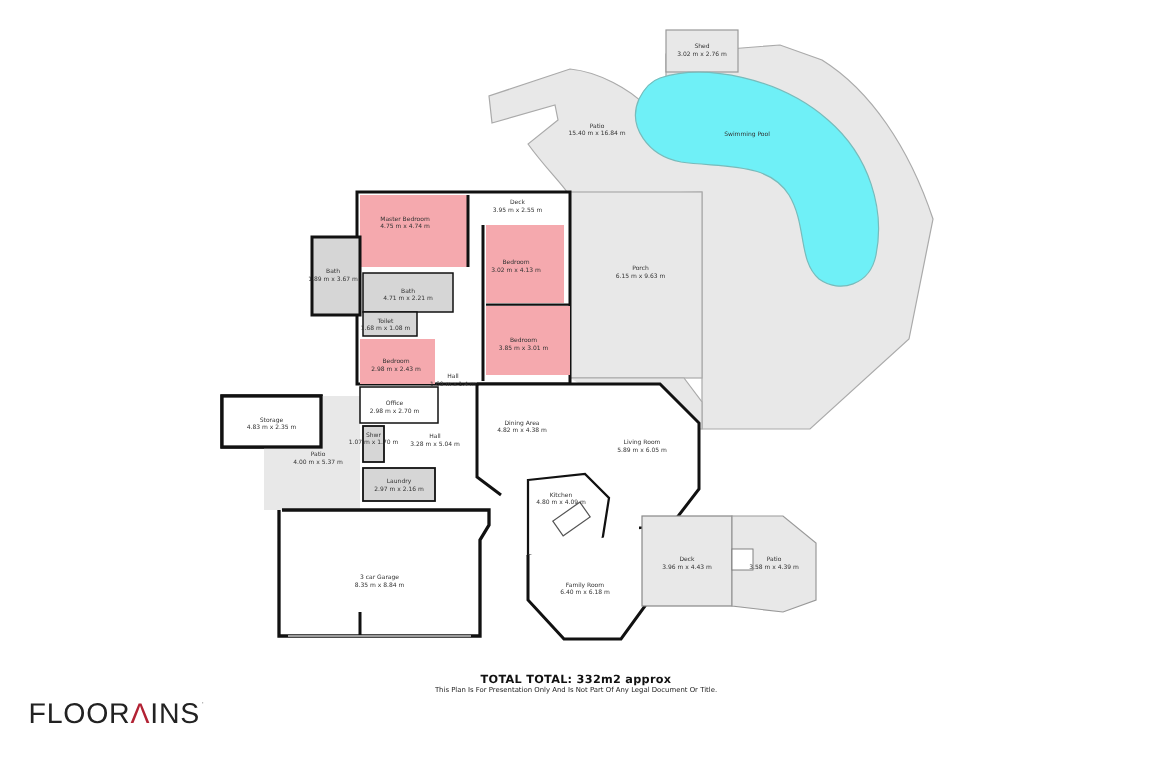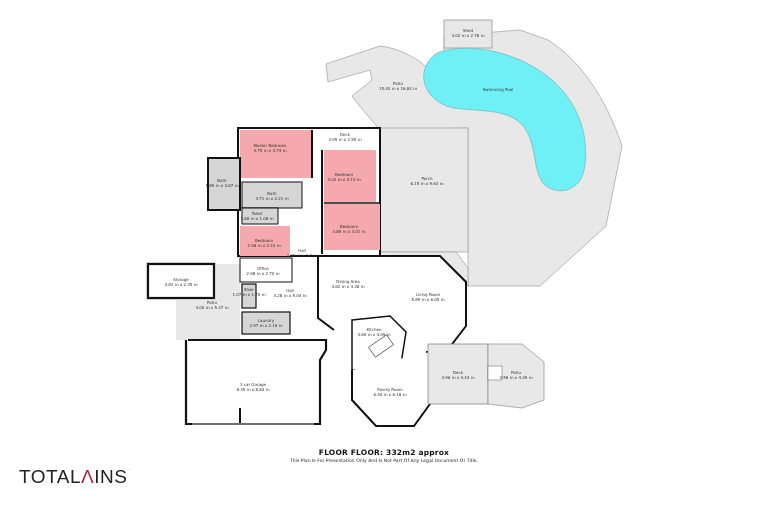--- a/index.html
+++ b/index.html
@@ -87,16 +87,16 @@
 <div class="room-label" style="left:290px;top:293px"><span>Hall</span><span class="dim">3.28 m x 5.04 m</span></div>
 <div class="room-label" style="left:266px;top:323px"><span>Laundry</span><span class="dim">2.97 m x 2.16 m</span></div>
 <div class="room-label" style="left:348px;top:284px"><span>Dining Area</span><span class="dim">4.82 m x 4.38 m</span></div>
 <div class="room-label" style="left:428px;top:297px"><span>Living Room</span><span class="dim">5.89 m x 6.05 m</span></div>
 <div class="room-label" style="left:374px;top:332px"><span>Kitchen</span><span class="dim">4.80 m x 4.09 m</span></div>
 <div class="room-label" style="left:253px;top:387px"><span>3 car Garage</span><span class="dim">8.35 m x 8.84 m</span></div>
 <div class="room-label" style="left:390px;top:392px"><span>Family Room</span><span class="dim">6.40 m x 6.18 m</span></div>
 <div class="room-label" style="left:458px;top:375px"><span>Deck</span><span class="dim">3.96 m x 4.43 m</span></div>
 <div class="room-label" style="left:516px;top:375px"><span>Patio</span><span class="dim">3.58 m x 4.39 m</span></div>
 
-<div class="total">FLOOR FLOOR: 332m2 approx</div>
+<div class="total">TOTAL TOTAL: 332m2 approx</div>
 <div class="disclaimer">This Plan Is For Presentation Only And Is Not Part Of Any Legal Document Or Title.</div>
 
-<div class="logo"><span>TOTAL</span><span class="a">Λ</span><span>INS</span><sup>·</sup></div>
+<div class="logo"><span>FLOOR</span><span class="a">Λ</span><span>INS</span><sup>·</sup></div>
 
 </body></html>

